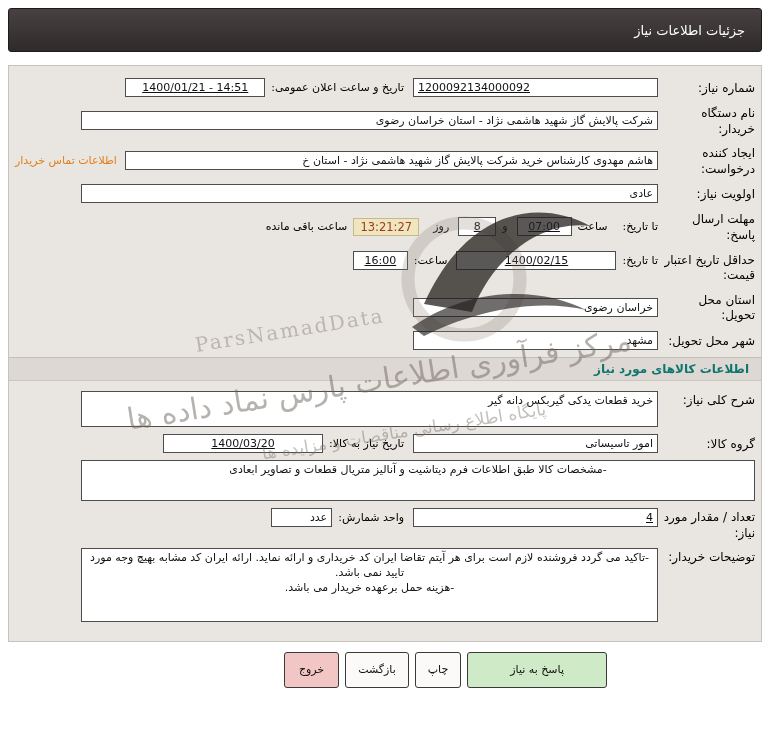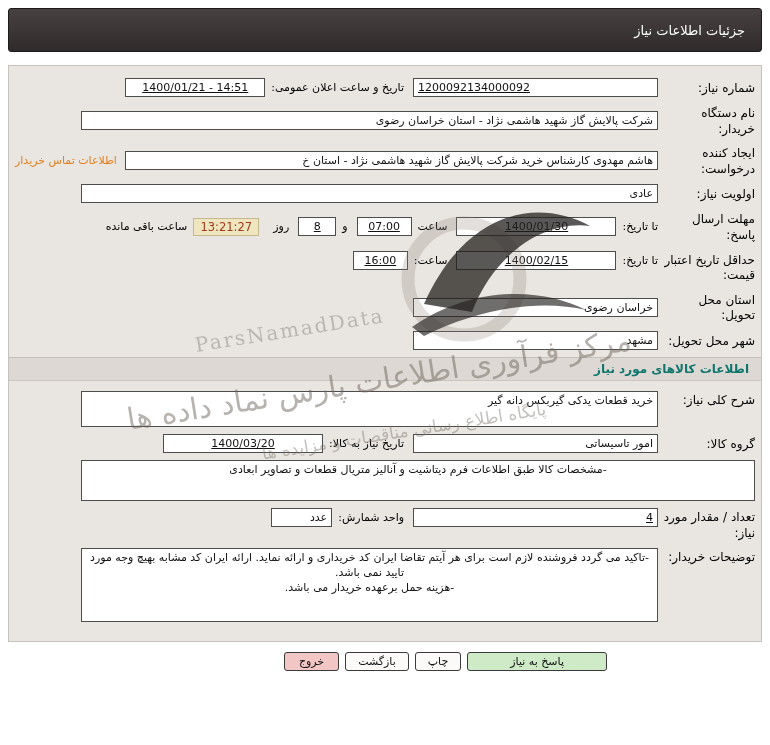--- a/index.html
+++ b/index.html
@@ -101,21 +101,21 @@
     position:relative;z-index:2;
   }
   
   .footer{
     display:flex;align-items:center;gap:6px;
     margin:10px 155px 0 0;
   }
   .btn{
     font-family:"DejaVu Sans", sans-serif;
     font-size:11px;
-    height:19px;line-height:16px;
+    height:36px;line-height:16px;
     padding:0 12px;
     border:1px solid #3a3a3a;
     border-radius:3px;
     background:#fbfaf9;
     cursor:pointer;
     color:#111;
     white-space:nowrap;
   }
   .btn-green{background:#cfeac6;padding:0 42px;}
   .btn-docs{padding:0 22px;}
@@ -158,21 +158,20 @@
     </div>
 
     <div class="row center">
       <div class="lbl">اولویت نیاز:</div>
       <div class="box grow alignright">عادی</div>
     </div>
 
     <div class="row center">
       <div class="lbl">مهلت ارسال پاسخ:</div>
       <span class="inline-lbl" style="margin-inline-start:0">تا تاریخ:</span>
-      <div class="box w160 ltr ctr">1400/01/30</div>
       <span class="inline-lbl">ساعت</span>
       <div class="box w55 ltr ctr">07:00</div>
       <span class="inline-lbl">و</span>
       <div class="box w38 ltr ctr">8</div>
       <span class="inline-lbl">روز</span>
       <div class="countdown">13:21:27</div>
       <span class="inline-lbl" style="margin:0">ساعت باقی مانده</span>
     </div>
 
     <div class="row">

